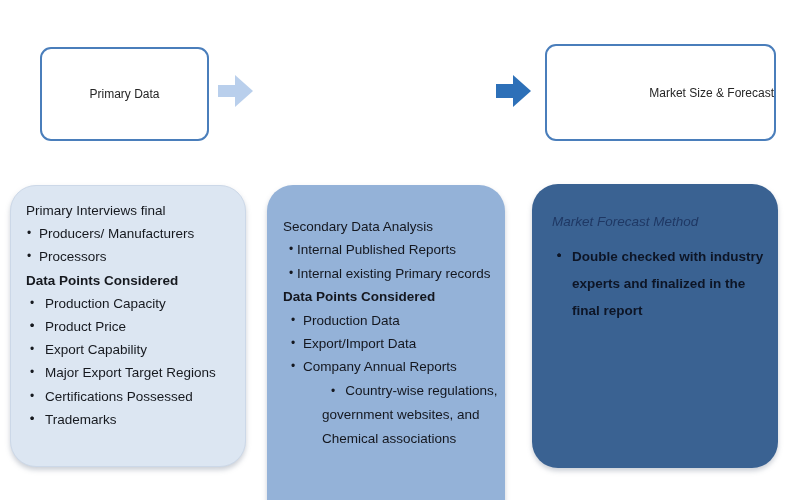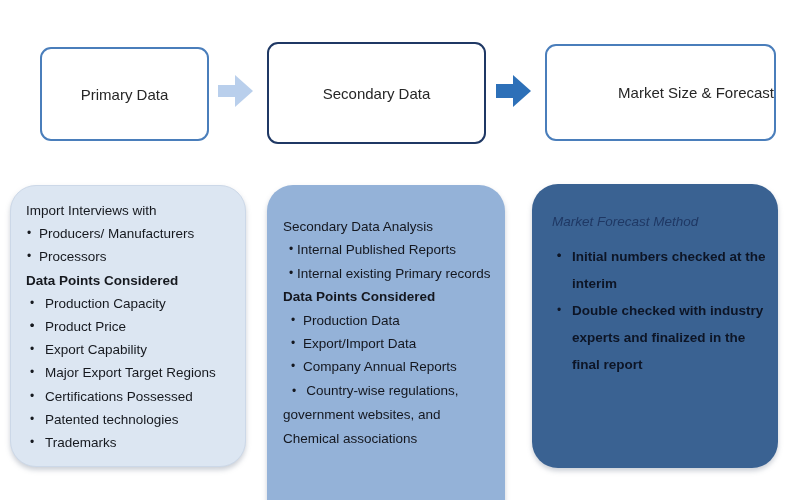--- a/index.html
+++ b/index.html
@@ -7,21 +7,21 @@
     width: 800px; height: 500px; background: #ffffff; overflow: hidden;
     font-family: "Liberation Sans", "DejaVu Sans", sans-serif;
     position: relative;
   }
   .canvas { position: absolute; left: 0; top: 0; width: 800px; height: 500px; }
 
   
   .flow-box {
     position: absolute; background: #ffffff; border-radius: 11px;
     display: flex; align-items: center; justify-content: center;
-    font-size: 15px; color: #262626; text-align: center;
+    font-size: 12px; color: #262626; text-align: center;
   }
   .box1 { left: 40px;  top: 47px; width: 165px; height: 90px; border: 2px solid var(--box-border-light, #4a7ebb); }
   .box2 { left: 267px; top: 42px; width: 215px; height: 98px; border: 2px solid var(--box-border-dark, #1f3864); }
   .box3 { left: 545px; top: 44px; width: 227px; height: 93px; border: 2px solid var(--box-border-light, #4a7ebb); justify-content: flex-end; }
 
   .flow-arrow { position: absolute; }
   .arrow1 { left: 218px; top: 73px; }
   .arrow2 { left: 496px; top: 72px; }
 
   
@@ -46,21 +46,21 @@
   .p2 {
     left: 267px; top: 185px; width: 238px; height: 356px;
     background: var(--panel2-bg, #94b2d8);
     color: #14171f; padding-top: 30px; line-height: 23.4px; box-sizing: border-box;
   }
   .p2 .heading, .p2 .subheading { padding-left: 16px; }
   .p2 .bullet  { padding-left: 30px; }
   .p2 .bullet  .dot { position: absolute; left: 22px; }
   .p2 .bullet2 { padding-left: 36px; }
   .p2 .bullet2 .dot { position: absolute; left: 24px; }
-  .p2 .bullet-flow { padding-left: 16px; padding-right: 6px; }
+  .p2 .bullet-flow { padding-left: 16px; padding-right: 6px; margin-left: 39px; }
   .p2 .bullet-flow .dot { margin-right: 10px; margin-left: 9px; }
 
   .p3 {
     left: 532px; top: 184px; width: 246px; height: 284px;
     background: var(--panel3-bg, #3a6292);
     color: #0d1526; padding-top: 24px; line-height: 27px; box-sizing: border-box;
   }
   .p3 .heading { padding-left: 20px; color: var(--panel3-heading, #1f3864); margin-bottom: 8px; font-style: italic; }
   .p3 .bullet-bold { padding-left: 40px; padding-right: 8px; font-weight: bold; }
   .p3 .bullet-bold .dot { position: absolute; left: 25px; font-weight: normal; }
@@ -73,56 +73,53 @@
 <div class="canvas">
 
   <div class="flow-box box1">
     <span>Primary Data</span>
   </div>
 
   <svg class="flow-arrow arrow1" width="36" height="36" viewBox="0 0 36 36">
     <polygon points="0,12 17,12 17,2 35,18 17,34 17,24 0,24" fill="#b9cfec"></polygon>
   </svg>
 
-  <div class="flow-box box2">
-    <span>Secondary Data</span>
-  </div>
 
   <svg class="flow-arrow arrow2" width="36" height="38" viewBox="0 0 36 38">
     <polygon points="0,12 17,12 17,3 35,19 17,35 17,26 0,26" fill="#2d70b8"></polygon>
   </svg>
 
   <div class="flow-box box3">
     <span>Market Size &amp; Forecast</span>
   </div>
 
   <div class="panel p1">
-      <div class="li heading">Import Interviews  with</div>
+      <div class="li heading">Primary Interviews  final</div>
       <div class="li bullet"><span class="dot">•</span><span>Producers/ Manufacturers</span></div>
       <div class="li bullet"><span class="dot">•</span><span>Processors</span></div>
       <div class="li subheading">Data Points Considered</div>
       <div class="li bullet2"><span class="dot">•</span><span>Production Capacity</span></div>
       <div class="li bullet2"><span class="dot">•</span></div>
       <div class="li bullet2"><span class="dot">•</span><span>Product Price</span></div>
       <div class="li bullet2"><span class="dot">•</span><span>Export Capability</span></div>
       <div class="li bullet2"><span class="dot">•</span><span>Major Export Target Regions</span></div>
       <div class="li bullet2"><span class="dot">•</span><span>Certifications Possessed</span></div>
-      <div class="li bullet2"><span class="dot">•</span><span>Patented technologies</span></div>
+      <div class="li bullet2"><span class="dot">•</span></div>
       <div class="li bullet2"><span class="dot">•</span><span>Trademarks</span></div>
     </div>
   <div class="panel p2">
       <div class="li heading">Secondary Data Analysis</div>
       <div class="li bullet"><span class="dot">•</span><span>Internal  Published Reports</span></div>
       <div class="li bullet"><span class="dot">•</span><span>Internal  existing Primary records</span></div>
       <div class="li subheading">Data Points Considered</div>
       <div class="li bullet2"><span class="dot">•</span><span>Production Data</span></div>
       <div class="li bullet2"><span class="dot">•</span><span>Export/Import Data</span></div>
       <div class="li bullet2"><span class="dot">•</span><span>Company Annual Reports</span></div>
       <div class="li bullet-flow"><span class="dot">•</span><span>Country-wise regulations, government websites, and Chemical associations</span></div>
     </div>
   <div class="panel p3">
       <div class="li heading">Market Forecast Method</div>
       <div class="li bullet-bold"><span class="dot">•</span></div>
-      <div class="li bullet-bold"><span class="dot">•</span><span>Initial numbers checked at the interim</span></div>
+      <div class="li bullet-bold"><span class="dot">•</span></div>
       <div class="li bullet-bold"><span class="dot">•</span><span>Double checked with industry experts and finalized in the final report</span></div>
     </div>
 
 </div>
 
 </body></html>

